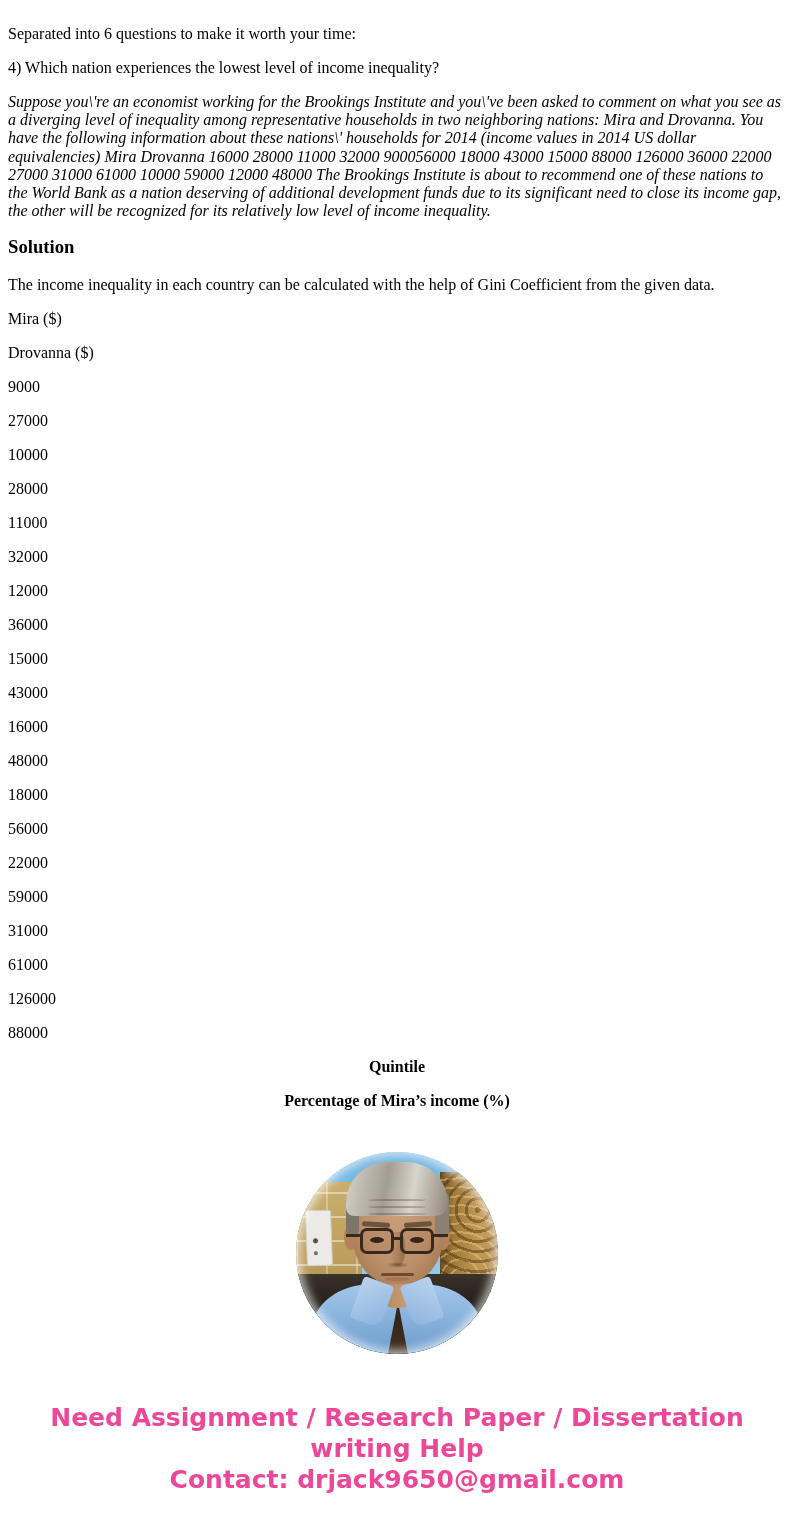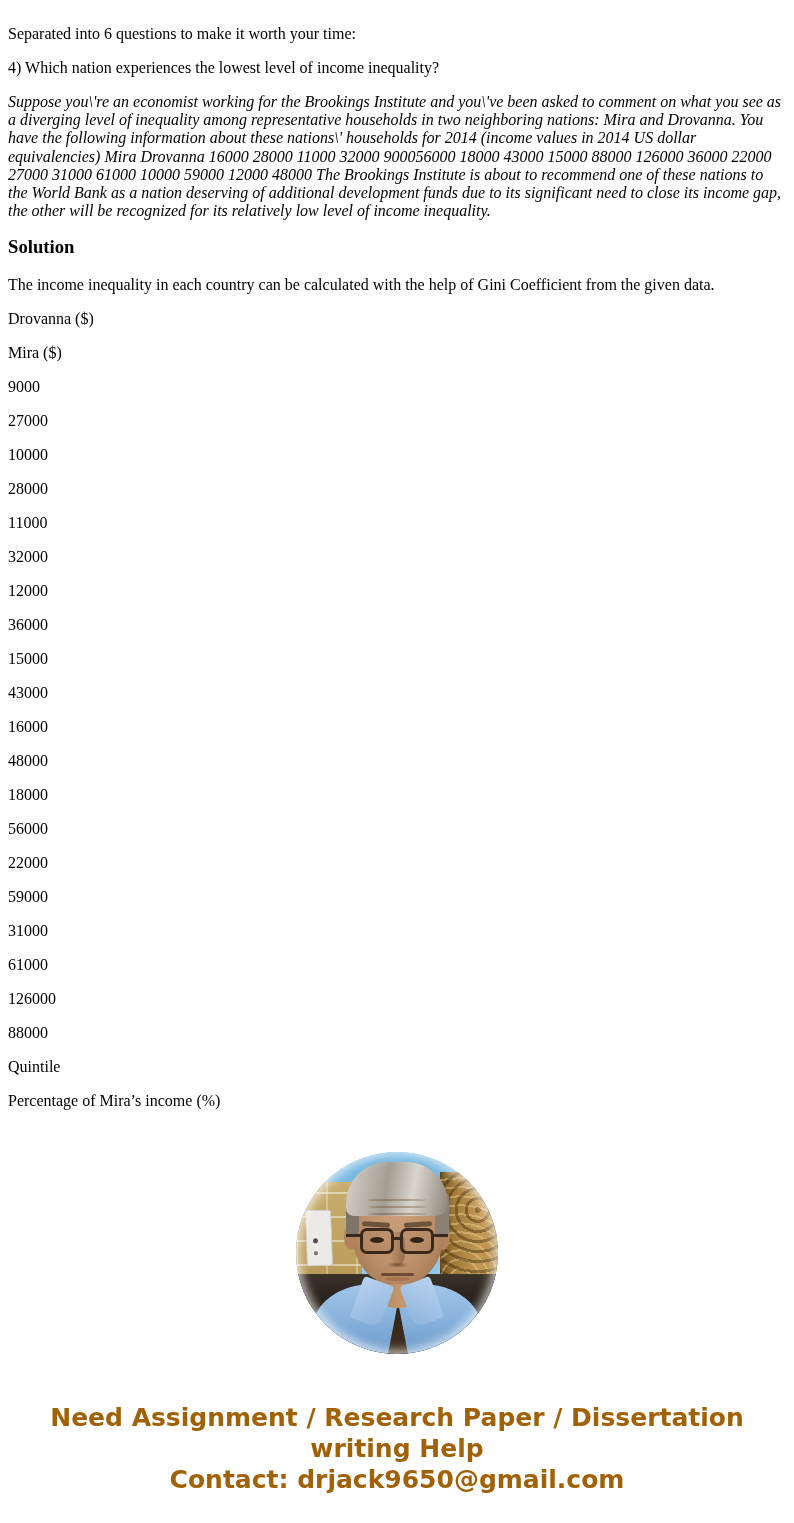--- a/index.html
+++ b/index.html
@@ -24,21 +24,21 @@
     margin: 0 0 16px 0;
     line-height: 18px;
   }
   .doc p.para { line-height: 18.2px; font-style: italic; }
   .doc h3.solution {
     font-size: 18.7px;
     line-height: 22px;
     font-weight: bold;
     margin: 3px 0 18px 0;
   }
-  .doc .bold-row p { font-weight: normal; }
+  .doc .bold-row p { font-weight: bold; text-align: center; }
 
   
   .avatar-wrap {
     margin-top: 26px;
     display: flex;
     justify-content: center;
   }
   .avatar {
     position: relative;
     width: 202px;
@@ -156,35 +156,35 @@
   }
 
   
   .footer {
     margin-top: 48px;
     text-align: center;
     font-family: "DejaVu Sans", "Liberation Sans", sans-serif;
     font-weight: bold;
     font-size: 25px;
     line-height: 31px;
-    color: #a16207;
+    color: #ec4899;
   }
 </style>
 </head>
 <body>
 
 <div class="doc">
   <p>Separated into 6 questions to make it worth your time:</p>
   <p>4) Which nation experiences the lowest level of income inequality?</p>
   <p class="para">Suppose you\'re an economist working for the Brookings Institute and you\'ve been asked to comment on what you see as a diverging level of inequality among representative households in two neighboring nations: Mira and Drovanna. You have the following information about these nations\' households for 2014 (income values in 2014 US dollar equivalencies) Mira Drovanna 16000 28000 11000 32000 900056000 18000 43000 15000 88000 126000 36000 22000 27000 31000 61000 10000 59000 12000 48000 The Brookings Institute is about to recommend one of these nations to the World Bank as a nation deserving of additional development funds due to its significant need to close its income gap, the other will be recognized for its relatively low level of income inequality.</p>
   <h3 class="solution">Solution</h3>
   <p>The income inequality in each country can be calculated with the help of Gini Coefficient from the given data.</p>
   <div>
+      <p>Mira ($)</p>
       <p>Drovanna ($)</p>
-      <p>Mira ($)</p>
     </div>
   <div>
       <p>9000</p>
       <p>27000</p>
       <p>10000</p>
       <p>28000</p>
       <p>11000</p>
       <p>32000</p>
       <p>12000</p>
       <p>36000</p>

